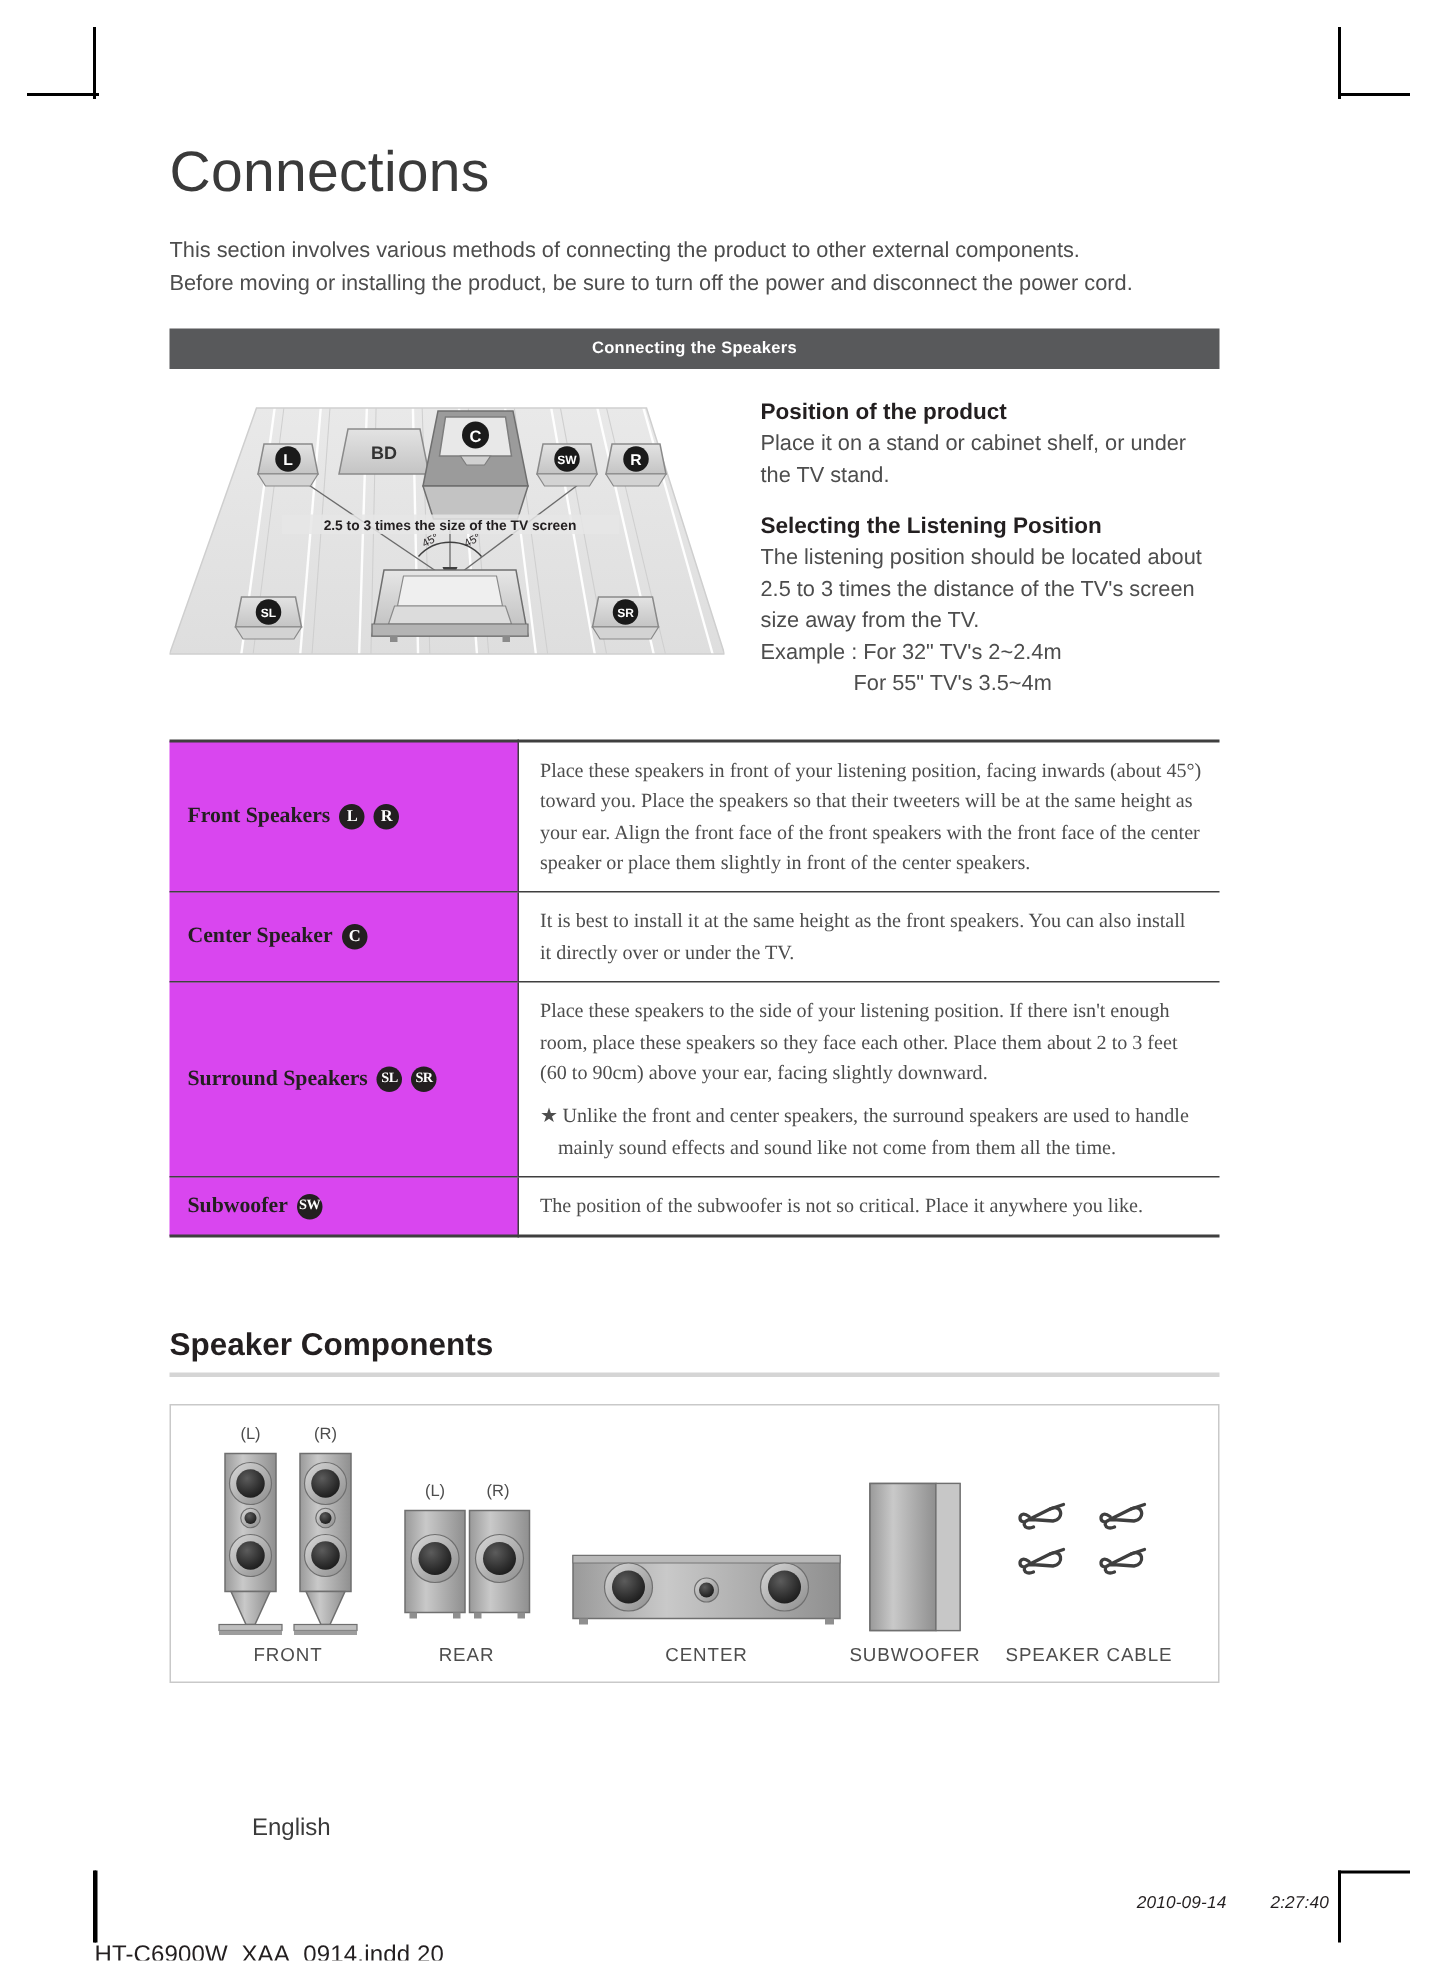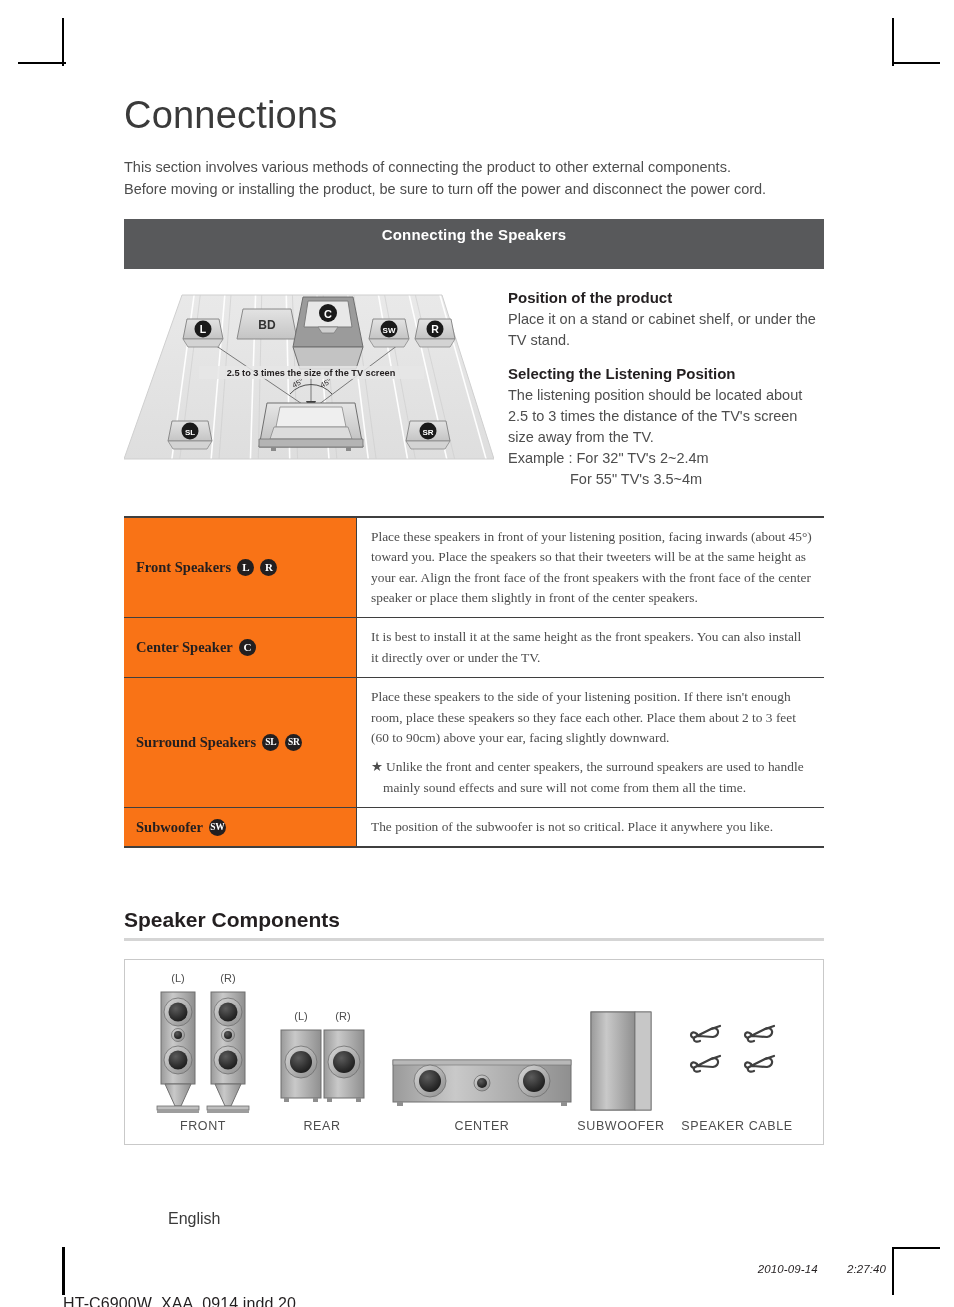--- a/index.html
+++ b/index.html
@@ -10,53 +10,53 @@
     color:#231f20;position:relative;overflow:hidden;
   }
   .page{position:absolute;inset:0;}
 
   
   .crop{position:absolute;background:#000;}
   .crop.h{height:2px;width:48px;}
   .crop.v{width:2px;height:48px;}
 
   
-  .content{position:absolute;left:124px;top:96px;width:700px;}
+  .content{position:absolute;left:113px;top:96px;width:700px;}
 
   h1.title{
     font-size:38px;font-weight:400;letter-spacing:.2px;
     color:#3a3a3a;margin:0 0 20px 0;line-height:1.05;
   }
   .intro{font-size:14.5px;line-height:1.55;color:#4d4d4d;margin:0 0 18px 0;}
   .intro div{white-space:nowrap;}
 
   .section-bar{
     background:#58595b;color:#ffffff;text-align:center;
-    font-size:15px;font-weight:bold;padding:7px 0 26px 0;letter-spacing:.2px;
+    font-size:11px;font-weight:bold;padding:7px 0 8px 0;letter-spacing:.2px;
   }
 
   
   .topblock{display:flex;align-items:flex-start;margin-top:12px;}
   .diagram{width:370px;height:192px;position:relative;flex:0 0 370px;}
-  .rightcol{margin-left:14px;flex:1;padding-top:8px;}
+  .rightcol{margin-left:24px;flex:1;padding-top:8px;}
   .rc-h{font-size:15px;font-weight:bold;color:#231f20;margin:0 0 3px 0;}
   .rc-p{font-size:14.5px;line-height:1.45;color:#4d4d4d;margin:0 0 14px 0;}
   .rc-p.last{margin-bottom:0;}
   .rc-p .indent{display:block;padding-left:62px;}
 
   
   .spec-table{
     margin-top:26px;border-top:2px solid #3f3f3f;border-bottom:2px solid #3f3f3f;
     width:700px;border-collapse:collapse;
   }
   .spec-table tr{border-bottom:1px solid #3f3f3f;}
   .spec-table tr:last-child{border-bottom:none;}
   .spec-table td{vertical-align:middle;font-family:Liberation Serif, serif;}
   .spec-table td.lbl{
-    width:208px;background:#f97316;padding:10px 12px;
+    width:208px;background:#d946ef;padding:10px 12px;
     border-right:1px solid #3f3f3f;font-size:14.5px;font-weight:bold;
     color:#231f20;
   }
   .spec-table td.desc{
     padding:9px 12px 9px 14px;font-size:13.4px;line-height:1.52;color:#4d4d4d;
   }
   .lbl-inner{display:flex;align-items:center;gap:6px;}
   .lbl-inner .b{display:inline-flex;}
   .note{margin-top:9px;}
   .note .star{margin-right:3px;}
@@ -285,21 +285,21 @@
                 </span>
               <span class="b">
                   <span class="ibadge">SR</span>
                 </span>
             </span>
           </td>
           <td class="desc">
             <span>Place these speakers to the side of your listening position. If there isn't enough room, place these speakers so they face each other. Place them about 2 to 3 feet (60 to 90cm) above your ear, facing slightly downward.</span>
             <div class="note">
               <span class="star">★</span><span>Unlike the front and center speakers, the surround speakers are used to handle</span>
-              <span class="cont">mainly sound effects and sure will not come from them all the time.</span>
+              <span class="cont">mainly sound effects and sound like not come from them all the time.</span>
             </div>
           </td>
         </tr>
 
         <tr>
           <td class="lbl">
             <span class="lbl-inner">
               <span>Subwoofer</span>
               <span class="b">
                   <span class="ibadge">SW</span>

